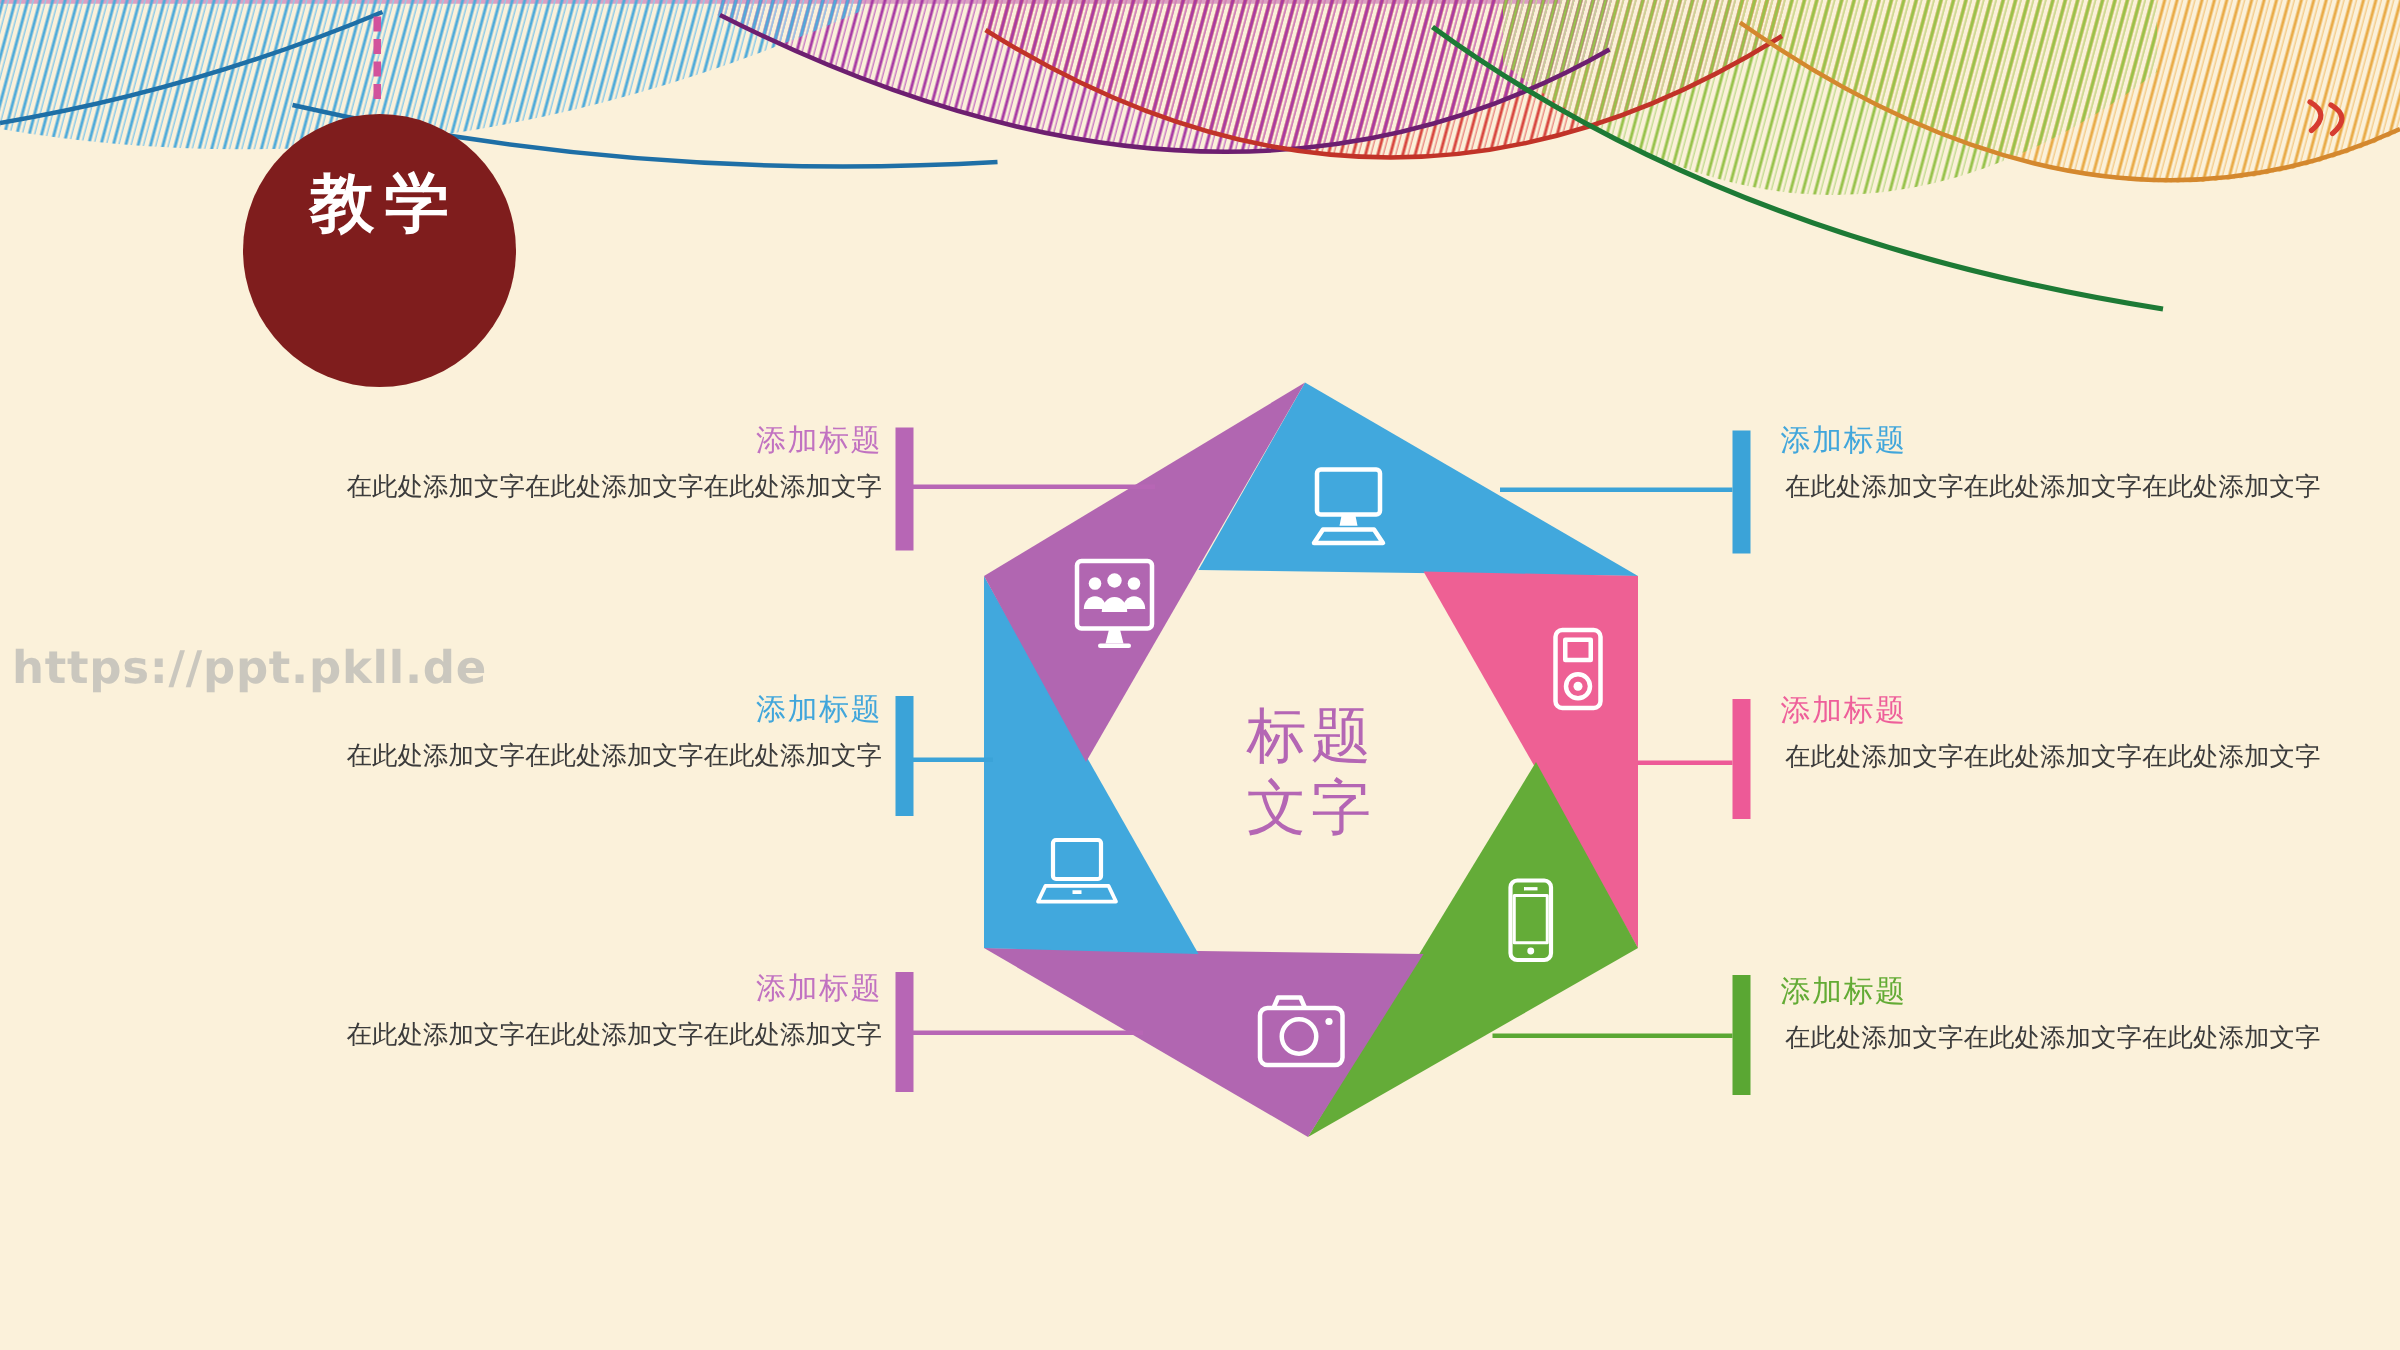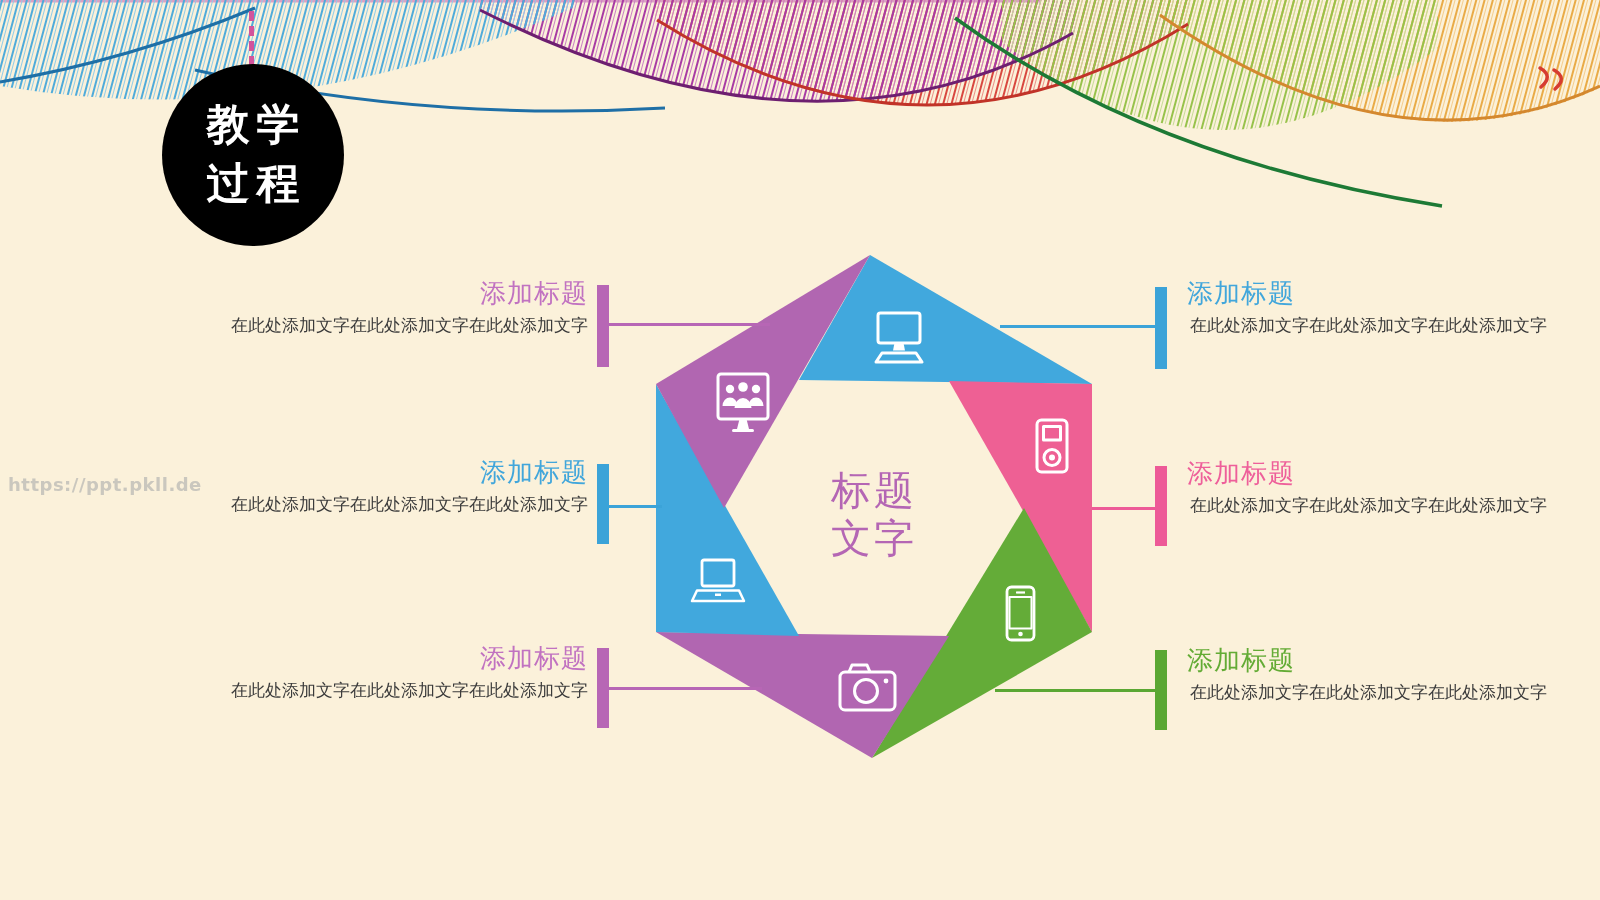--- a/index.html
+++ b/index.html
@@ -5,32 +5,32 @@
   html,body{margin:0;padding:0;}
   body{font-family:"DejaVu Sans","Liberation Sans",sans-serif;}
   .slide{position:relative;width:1600px;height:900px;background:#fbf1da;overflow:hidden;}
 
   .header-svg{position:absolute;left:0;top:0;}
   .diagram-svg{position:absolute;left:0;top:0;}
 
   
   .hang-line{position:absolute;left:249px;top:11px;height:55px;width:0;
              border-left:5px dashed #d2539c;}
-  .badge{position:absolute;left:162px;top:64px;width:182px;height:182px;border-radius:50%;
-         background:#000000;color:#fff;text-align:center;box-sizing:border-box;padding-top:31px;}
+  .badge{position:absolute;left:162px;top:76px;width:182px;height:182px;border-radius:50%;
+         background:#7f1d1d;color:#fff;text-align:center;box-sizing:border-box;padding-top:31px;}
   .badge div{font-size:43px;line-height:59px;letter-spacing:7px;padding-left:7px;font-weight:bold;}
 
-  .watermark{position:absolute;left:8px;top:428px;font-size:18px;font-weight:bold;
-             color:#cac7be;letter-spacing:0.5px;margin-top:46px;}
+  .watermark{position:absolute;left:8px;top:428px;font-size:30px;font-weight:bold;
+             color:#cac7be;letter-spacing:0.5px;}
 
   
   .callout{position:absolute;width:360px;}
   .callout.cl{left:228px;text-align:right;}
   .callout.cr{left:1187px;text-align:left;}
-  .ct{font-size:26px;line-height:30px;letter-spacing:1px;white-space:nowrap;}
+  .ct{font-size:20px;line-height:30px;letter-spacing:1px;white-space:nowrap;}
   .cb{font-size:17px;line-height:22px;color:#3b3b3b;margin-top:6px;white-space:nowrap;text-align:right;}
 
   .bar{position:absolute;width:12px;}
   .hline{position:absolute;height:3px;}
 
   .t-purple{color:#c172c1}.t-blue{color:#41a6db}.t-pink{color:#ee5f9a}.t-green{color:#63ab35}
   .b-purple{background:#b766b5}.b-blue{background:#3ba3d8}.b-pink{background:#ed5a97}.b-green{background:#5aa733}
 </style>
 </head>
 <body>
@@ -75,21 +75,20 @@
     <path d="M657,20 Q925,188 1188,24" stroke="#c13328" stroke-width="3" fill="none"></path>
     <path d="M955,18 Q1150,160 1442,206" stroke="#1d7a35" stroke-width="3.5" fill="none"></path>
     <path d="M1160,15 Q1395,180 1600,86" stroke="#d4882e" stroke-width="3" fill="none"></path>
 
     <path d="M1540,68 q14,8 1,19 M1554,70 q14,8 1,19" stroke="#d63c30" stroke-width="3.5" fill="none" stroke-linecap="round"></path>
   </svg>
 
   <div class="hang-line"></div>
   <div class="badge">
     <div>教学</div>
-    <div>过程</div>
   </div>
 
   <div class="watermark">https://ppt.pkll.de</div>
 
   <svg class="diagram-svg" width="1600" height="900" viewBox="0 0 1600 900">
 
     <path d="M799,380 L870,255 L1092,384 Z" fill="#41a8dd"></path>
     <path d="M949,381 L1092,384 L1092,632 Z" fill="#ee6094"></path>
     <path d="M1024,508 L1092,632 L872,758 Z" fill="#64ac38"></path>
     <path d="M949,636 L872,758 L656,632 Z" fill="#b166b1"></path>

